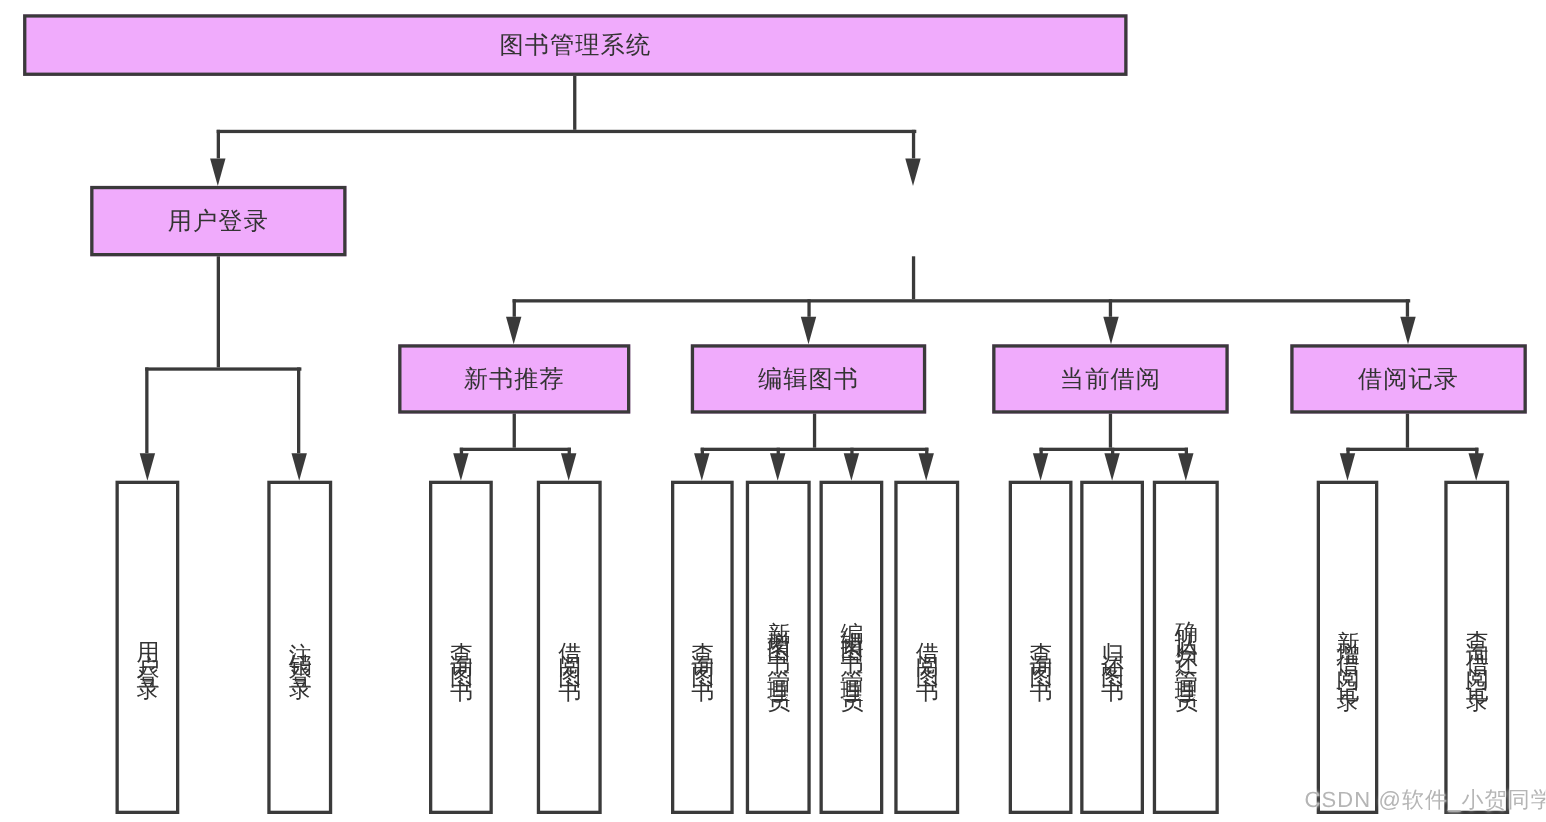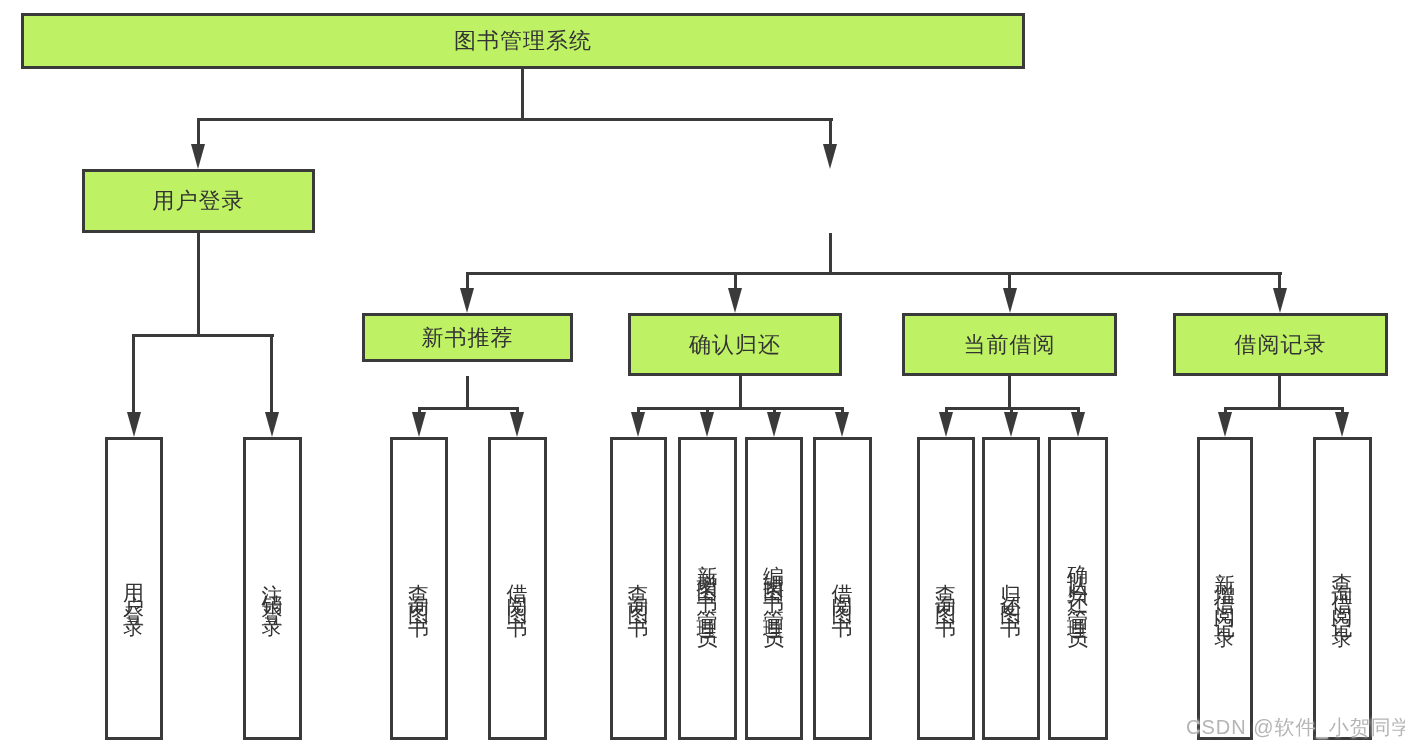--- a/index.html
+++ b/index.html
@@ -2,21 +2,21 @@
 <html><head>
 <meta charset="utf-8">
 <style>
   html,body{margin:0;padding:0;background:#fff;}
   .stage{
     position:relative;width:1405px;height:747px;background:#ffffff;
     font-family:"Liberation Sans","DejaVu Sans",sans-serif;overflow:hidden;
   }
   .stage *{box-sizing:border-box;}
   .box{
-    position:absolute;border:3px solid #3a3a3a;background:#bef264;
+    position:absolute;border:3px solid #3a3a3a;background:#f0abfc;
     display:flex;align-items:center;justify-content:center;
     font-size:22px;color:#333;letter-spacing:1px;white-space:nowrap;
   }
   .vbox{
     position:absolute;top:437px;height:303px;border:3px solid #3a3a3a;background:#fff;
     display:flex;align-items:center;justify-content:center;
     writing-mode:vertical-rl;text-orientation:mixed;
     font-size:21px;letter-spacing:11px;color:#333;line-height:1;
   }
   .vbox.dense{letter-spacing:9px;}
@@ -59,22 +59,22 @@
   <div class="hline" style="left:466px;top:272px;width:816px;height:3px;"></div>
   <div class="vline" style="left:466px;top:272px;width:3px;height:16px;"></div>
   <div class="arr" style="left:460px;top:288px;"></div>
   <div class="vline" style="left:734px;top:272px;width:3px;height:16px;"></div>
   <div class="arr" style="left:728px;top:288px;"></div>
   <div class="vline" style="left:1008px;top:272px;width:3px;height:16px;"></div>
   <div class="arr" style="left:1003px;top:288px;"></div>
   <div class="vline" style="left:1278px;top:272px;width:3px;height:16px;"></div>
   <div class="arr" style="left:1273px;top:288px;"></div>
 
-  <div class="box" style="left:362px;top:313px;width:211px;height:49px;">新书推荐</div>
-  <div class="box" style="left:628px;top:313px;width:214px;height:63px;">确认归还</div>
+  <div class="box" style="left:362px;top:313px;width:211px;height:63px;">新书推荐</div>
+  <div class="box" style="left:628px;top:313px;width:214px;height:63px;">编辑图书</div>
   <div class="box" style="left:902px;top:313px;width:215px;height:63px;">当前借阅</div>
   <div class="box" style="left:1173px;top:313px;width:215px;height:63px;">借阅记录</div>
 
   <div class="vline" style="left:466px;top:376px;width:3px;height:31px;"></div>
   <div class="hline" style="left:418px;top:407px;width:101px;height:3px;"></div>
   <div class="vline" style="left:418px;top:407px;width:3px;height:6px;"></div>
   <div class="arr" style="left:412px;top:412px;"></div>
   <div class="vline" style="left:516px;top:407px;width:3px;height:6px;"></div>
   <div class="arr" style="left:510px;top:412px;"></div>
 

